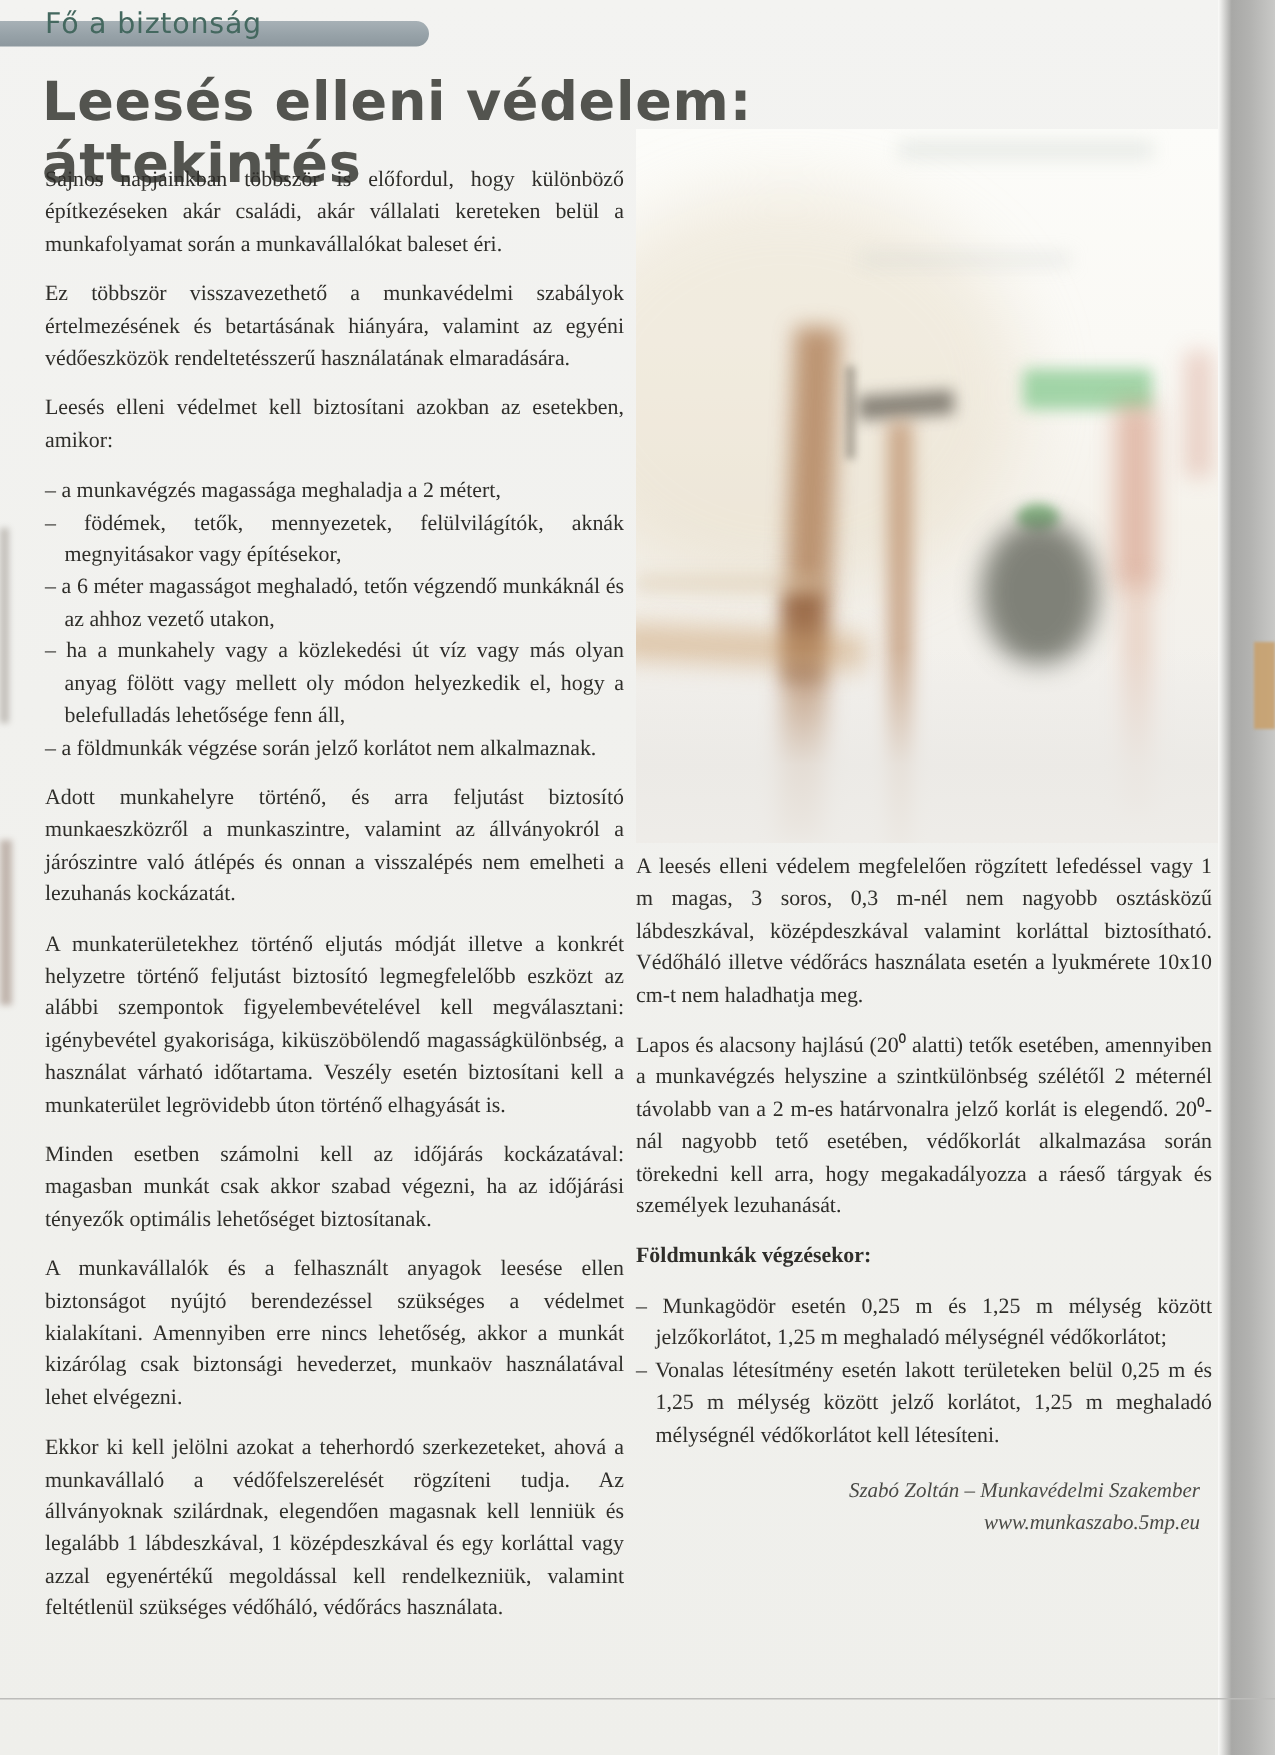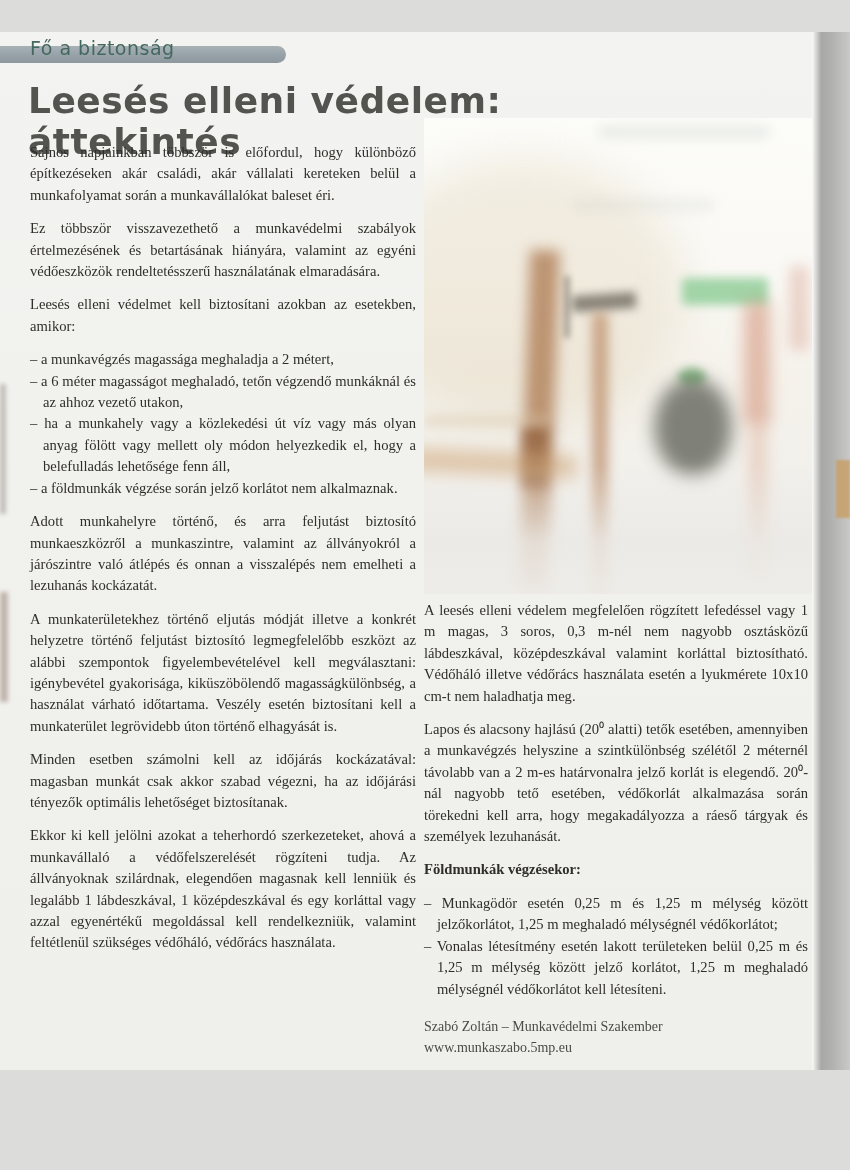--- a/index.html
+++ b/index.html
@@ -1,19 +1,19 @@
 <!DOCTYPE html>
 <html lang="hu"><head>
 <meta charset="utf-8">
 <style>
   html,body{margin:0;padding:0;background:#dcdcda;}
   .page{
-    position:relative;width:850px;height:1038px;overflow:hidden;
+    position:relative;width:850px;height:1170px;overflow:hidden;
     background:linear-gradient(180deg,#f3f3f1 0%,#f1f1ee 40%,#efefeb 100%);
-    font-family:"Liberation Serif", serif;color:#2f2e2a;margin-top:32px;
+    font-family:"Liberation Serif", serif;color:#2f2e2a;
   }
   
   .kicker-band{
     position:absolute;left:0;top:14px;width:286px;height:17px;
     background:linear-gradient(180deg,#a7b1b6 0%,#97a2a8 55%,#8d989e 100%);
     border-radius:0 10px 10px 0;
   }
   .kicker{
     position:absolute;left:30px;top:5px;
     font-family:"DejaVu Sans", sans-serif;font-size:19px;letter-spacing:.5px;
@@ -25,21 +25,21 @@
     font-size:36px;letter-spacing:.5px;color:#53544f;
   }
   
   .col{position:absolute;font-size:14.6px;line-height:21.4px;text-align:justify;}
   .col p{margin:0 0 12px 0;}
   .col-left{left:30px;top:110px;width:386px;}
   .col-right{left:424px;top:568px;width:384px;}
   .bullets{margin:0 0 12px 0;}
   .bullet{margin:0 !important;padding-left:13px;text-indent:-13px;}
   .subhead{font-weight:bold;margin:10px 0 12px 0 !important;}
-  .signature{margin-top:16px;text-align:left;color:#4a4a46;
+  .signature{margin-top:16px;text-align:right;font-style:italic;color:#4a4a46;
     font-size:14px;line-height:21px;padding-right:8px;}
   
   .photo{
     position:absolute;left:424px;top:86px;width:388px;height:476px;overflow:hidden;
     background:linear-gradient(180deg,#fcfcf9 0%,#faf9f5 30%,#f5f2eb 55%,#f2f0ec 78%,#f1f0ed 100%);
   }
   .photo .sh{position:absolute;}
   .wash{left:-60px;top:40px;width:320px;height:270px;border-radius:50%;
     background:rgba(226,212,186,.38);filter:blur(22px);}
   .ghost1{left:175px;top:8px;width:170px;height:12px;background:rgba(190,198,192,.30);filter:blur(6px);}
@@ -101,27 +101,29 @@
     <div class="sh rail2"></div>
     <div class="sh floor"></div>
   </div>
 
   <div class="col col-left">
     <p>Sajnos napjainkban többször is előfordul, hogy különböző építkezéseken akár családi, akár vállalati kereteken belül a munkafolyamat során a munkavállalókat baleset éri.</p>
     <p>Ez többször visszavezethető a munkavédelmi szabályok értelmezésének és betartásának hiányára, valamint az egyéni védőeszközök rendeltetésszerű használatának elmaradására.</p>
     <p>Leesés elleni védelmet kell biztosítani azokban az esetekben, amikor:</p>
     <div class="bullets">
       <p class="bullet">– a munkavégzés magassága meghaladja a 2 métert,</p>
+      <p class="bullet">– födémek, tetők, mennyezetek, felülvilágítók, aknák megnyitásakor vagy építésekor,</p>
       <p class="bullet">– a 6 méter magasságot meghaladó, tetőn végzendő munkáknál és az ahhoz vezető utakon,</p>
       <p class="bullet">– ha a munkahely vagy a közlekedési út víz vagy más olyan anyag fölött vagy mellett oly módon helyezkedik el, hogy a belefulladás lehetősége fenn áll,</p>
       <p class="bullet">– a földmunkák végzése során jelző korlátot nem alkalmaznak.</p>
     </div>
     <p>Adott munkahelyre történő, és arra feljutást biztosító munkaeszközről a munkaszintre, valamint az állványokról a járószintre való átlépés és onnan a visszalépés nem emelheti a lezuhanás kockázatát.</p>
     <p>A munkaterületekhez történő eljutás módját illetve a konkrét helyzetre történő feljutást biztosító legmegfelelőbb eszközt az alábbi szempontok figyelembevételével kell megválasztani: igénybevétel gyakorisága, kiküszöbölendő magasságkülönbség, a használat várható időtartama. Veszély esetén biztosítani kell a munkaterület legrövidebb úton történő elhagyását is.</p>
     <p>Minden esetben számolni kell az időjárás kockázatával: magasban munkát csak akkor szabad végezni, ha az időjárási tényezők optimális lehetőséget biztosítanak.</p>
+    <p>A munkavállalók és a felhasznált anyagok leesése ellen biztonságot nyújtó berendezéssel szükséges a védelmet kialakítani. Amennyiben erre nincs lehetőség, akkor a munkát kizárólag csak biztonsági hevederzet, munkaöv használatával lehet elvégezni.</p>
     <p>Ekkor ki kell jelölni azokat a teherhordó szerkezeteket, ahová a munkavállaló a védőfelszerelését rögzíteni tudja. Az állványoknak szilárdnak, elegendően magasnak kell lenniük és legalább 1 lábdeszkával, 1 középdeszkával és egy korláttal vagy azzal egyenértékű megoldással kell rendelkezniük, valamint feltétlenül szükséges védőháló, védőrács használata.</p>
   </div>
 
   <div class="col col-right">
     <p>A leesés elleni védelem megfelelően rögzített lefedéssel vagy 1 m magas, 3 soros, 0,3 m-nél nem nagyobb osztásközű lábdeszkával, középdeszkával valamint korláttal biztosítható. Védőháló illetve védőrács használata esetén a lyukmérete 10x10 cm-t nem haladhatja meg.</p>
     <p>Lapos és alacsony hajlású (20⁰ alatti) tetők esetében, amennyiben a munkavégzés helyszine a szintkülönbség szélétől 2 méternél távolabb van a 2 m-es határvonalra jelző korlát is elegendő. 20⁰-nál nagyobb tető esetében, védőkorlát alkalmazása során törekedni kell arra, hogy megakadályozza a ráeső tárgyak és személyek lezuhanását.</p>
     <p class="subhead">Földmunkák végzésekor:</p>
     <div class="bullets">
       <p class="bullet">– Munkagödör esetén 0,25 m és 1,25 m mélység között jelzőkorlátot, 1,25 m meghaladó mélységnél védőkorlátot;</p>
       <p class="bullet">– Vonalas létesítmény esetén lakott területeken belül 0,25 m és 1,25 m mélység között jelző korlátot, 1,25 m meghaladó mélységnél védőkorlátot kell létesíteni.</p>

